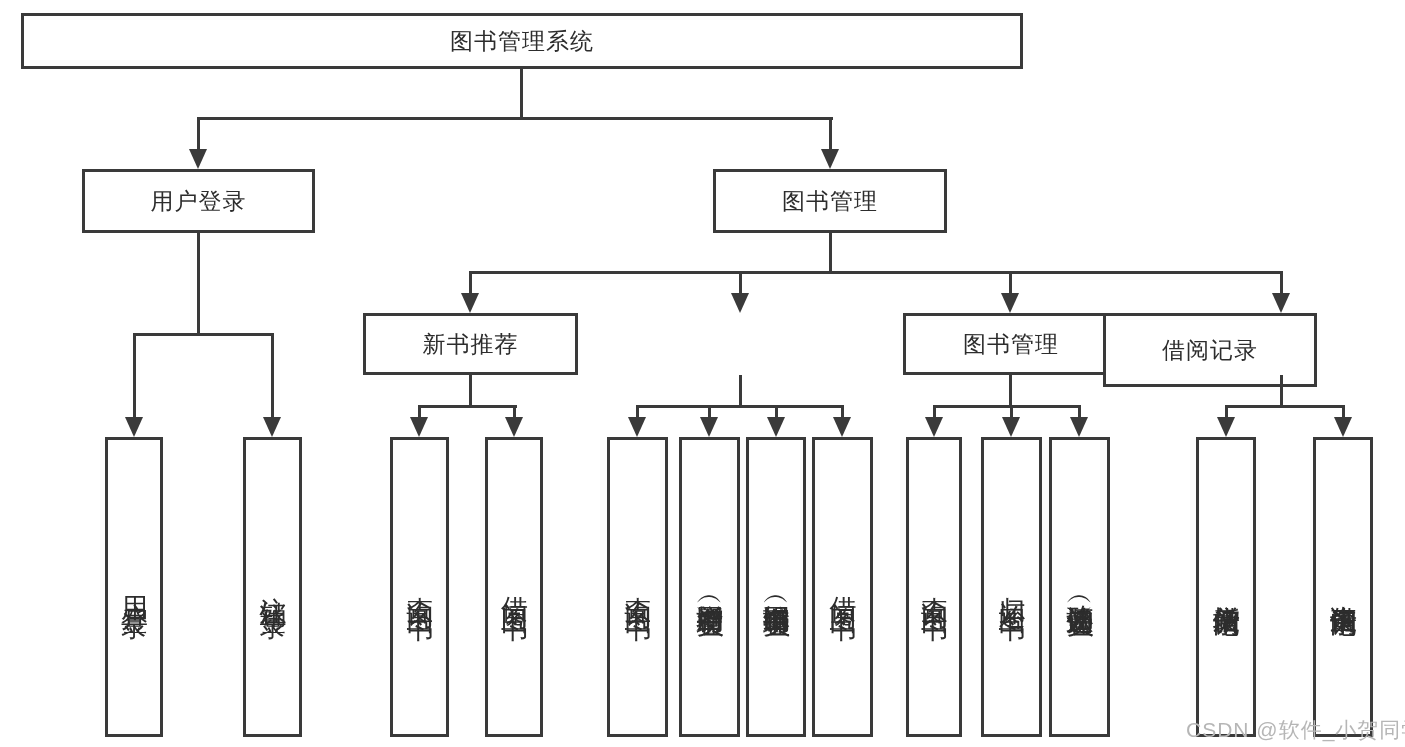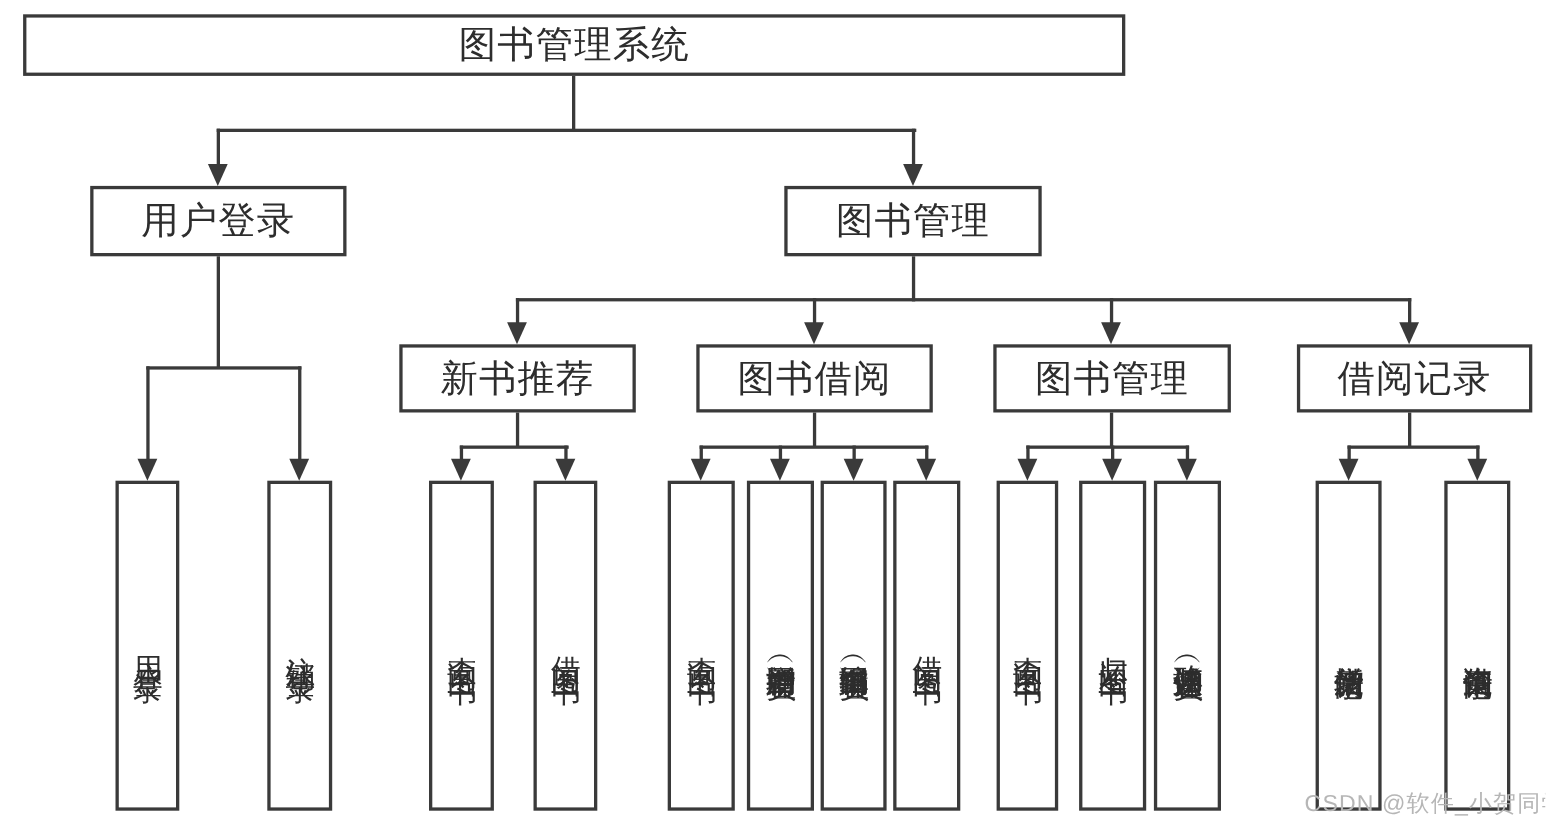--- a/index.html
+++ b/index.html
@@ -12,21 +12,21 @@
   }
   .node{
     position:absolute;
     box-sizing:border-box;
     border:3px solid #3a3a3a;
     background:#ffffff;
     color:#2d2d2d;
     display:flex;
     align-items:center;
     justify-content:center;
-    font-size:34px;
+    font-size:23px;
     letter-spacing:1px;
   }
   .leaf{
     writing-mode:vertical-rl;
     text-orientation:mixed;
     letter-spacing:6px;
     font-size:27px;
     line-height:1;
   }
   .leaf.dense{letter-spacing:1px;}
@@ -59,27 +59,24 @@
   <div class="node" style="left:82px;top:169px;width:233px;height:64px;">
     <span>用户登录</span>
   </div>
   <div class="node" style="left:363px;top:313px;width:215px;height:62px;">
     <span>新书推荐</span>
   </div>
 
   <div class="node" style="left:713px;top:169px;width:234px;height:64px;">
     <span>图书管理</span>
   </div>
-  <div class="node" style="left:633px;top:313px;width:215px;height:62px;">
-    <span>图书借阅</span>
-  </div>
   <div class="node" style="left:903px;top:313px;width:216px;height:62px;">
     <span>图书管理</span>
   </div>
-  <div class="node" style="left:1179px;top:313px;width:214px;height:62px;">
+  <div class="node" style="left:1103px;top:313px;width:214px;height:74px;">
     <span>借阅记录</span>
   </div>
 
   <div class="node leaf" style="left:105px;top:437px;width:58px;height:300px;">
     <span>用户登录</span>
   </div>
   <div class="node leaf" style="left:243px;top:437px;width:59px;height:300px;">
     <span>注销登录</span>
   </div>
 

